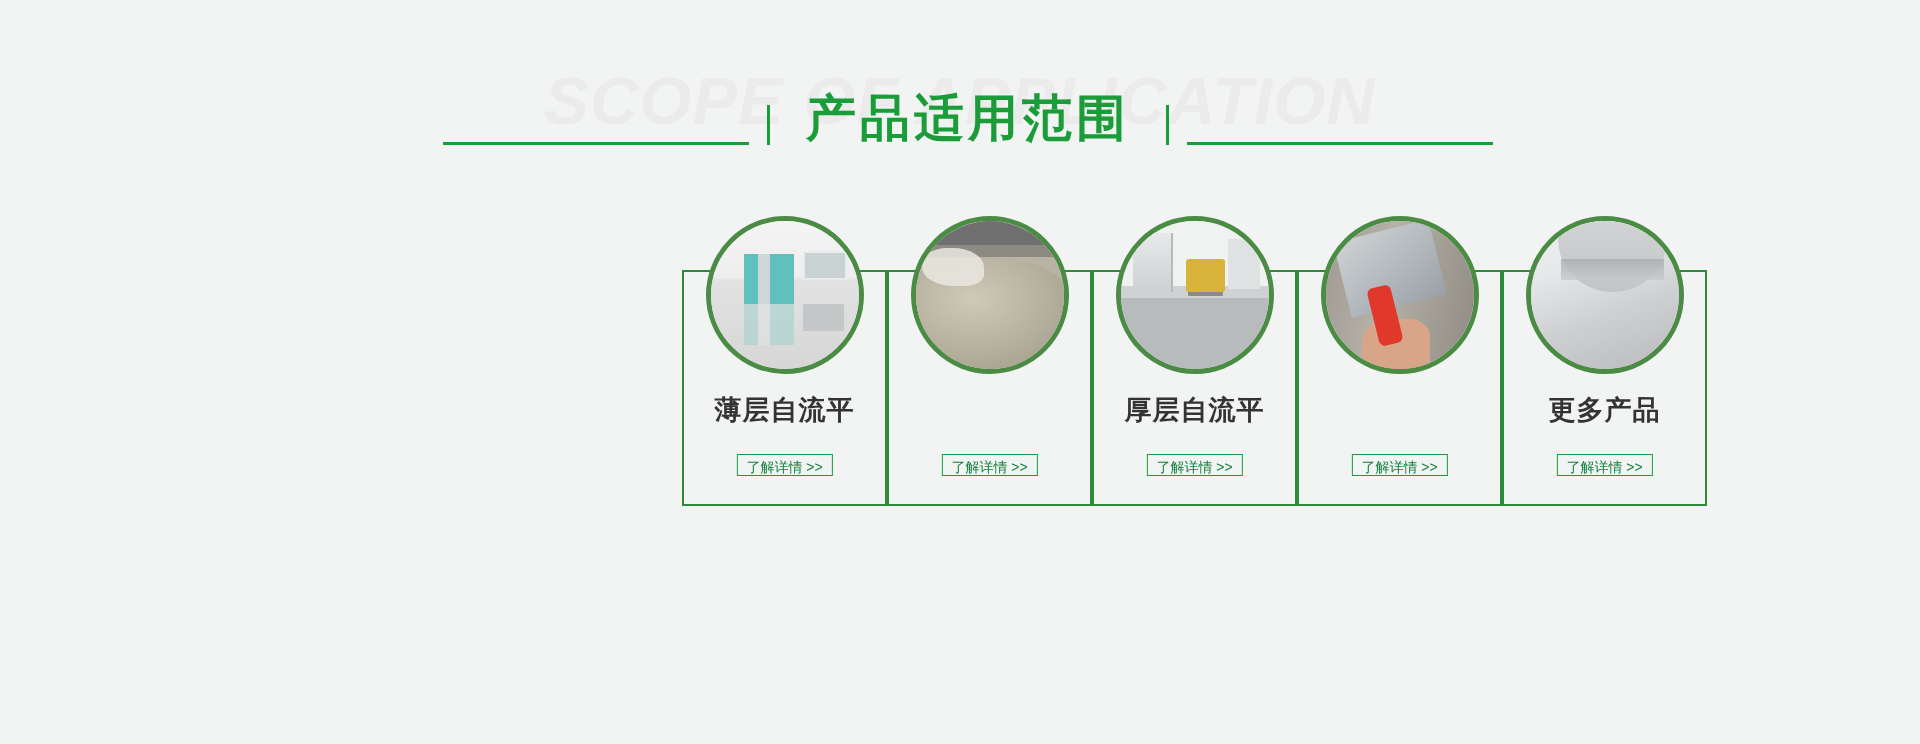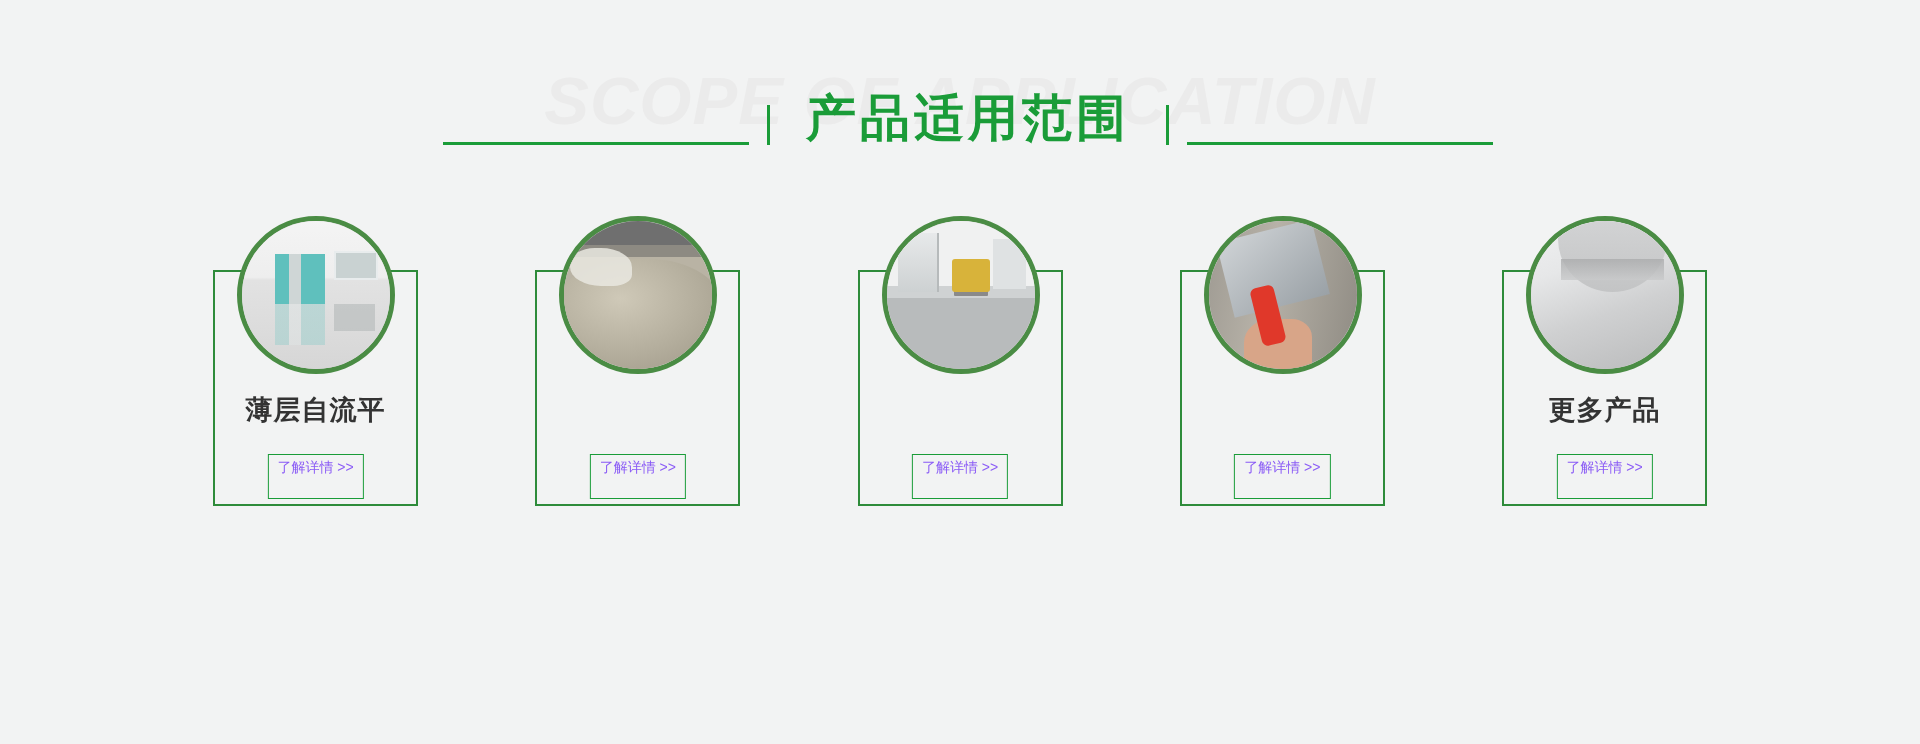--- a/index.html
+++ b/index.html
@@ -48,21 +48,21 @@
     padding: 0 36px;
     line-height: 1.2;
   }
 
   
   .cards {
     position: absolute;
     left: 213px; top: 216px;
     width: 1494px; height: 290px;
     display: flex;
-    justify-content: space-between;
+    justify-content: flex-end;
   }
   .card { position: relative; width: 205px; height: 290px; }
 
   
   .frame {
     position: absolute;
     left: 0; top: 54px;
     width: 205px; height: 236px;
     border: 2px solid #2e8b3a;
   }
@@ -95,25 +95,25 @@
     color: #333333;
     letter-spacing: 1px;
     white-space: nowrap;
   }
 
   .detail-btn {
     position: absolute;
     left: 50%; top: 238px;
     transform: translateX(-50%);
     border: 1px solid #1a9c38;
-    color: #8b5cf6;
+    color: #15803d;
     background: transparent;
     font-size: 14px;
     line-height: 1;
-    padding: 5px 9px 24px;
+    padding: 5px 9px 1px;
     white-space: nowrap;
     cursor: pointer;
     font-family: "Liberation Sans", "DejaVu Sans", sans-serif;
   }
 
   
   .p1 { background: linear-gradient(#f4f4f4 0%, #eeeeee 38%, #e2e2e2 40%, #dcdcdc 72%, #d6d6d6 100%); }
   .p1::before {
     content:""; position:absolute; left:22%; top:22%; width:34%; height:34%;
     background: linear-gradient(90deg,#5fc0bd 0 28%, #cfd6d6 28% 52%, #5fc0bd 52% 100%);
@@ -214,20 +214,21 @@
       <button class="detail-btn">了解详情 &gt;&gt;</button>
     </div>
 
     <div class="card">
       <div class="frame"></div>
       <div class="circle">
         <div class="photo p3">
             <div class="p3b"></div>
           </div>
       </div>
+      <div class="card-label">厚层自流平</div>
       <button class="detail-btn">了解详情 &gt;&gt;</button>
     </div>
 
     <div class="card">
       <div class="frame"></div>
       <div class="circle">
         <div class="photo p4">
             <div class="p4b"></div>
           </div>
       </div>

